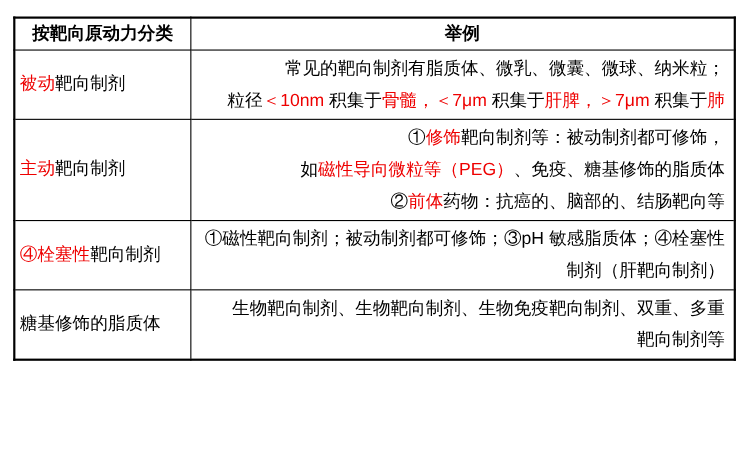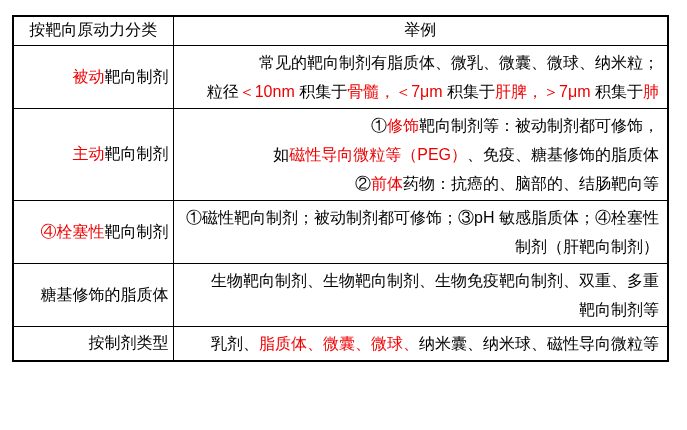--- a/index.html
+++ b/index.html
@@ -20,27 +20,27 @@
     border-collapse: collapse;
     table-layout: fixed;
     font-size: 16px;
     border: 2px solid var(--border);
   }
   .tbl th, .tbl td {
     border: 1px solid var(--border);
     vertical-align: middle;
   }
   .tbl th {
-    font-weight: normal;
+    font-weight: bold;
     height: 29px;
     padding: 0;
   }
   col.c-cat { width: 160px; }
   td.cat {
-    text-align: right;
+    text-align: left;
     line-height: 28px;
     padding: 2px 4px;
   }
   td.ex {
     text-align: right;
     padding: 2px 8px;
   }
   .line { line-height: 29px; white-space: nowrap; }
   .red { color: var(--red); }
 </style>
@@ -85,21 +85,15 @@
   </tr>
 
   <tr>
     <td class="cat"><span>糖基修饰的脂质体</span></td>
     <td class="ex">
           <div class="line"><span>生物靶向制剂、生物靶向制剂、生物免疫靶向制剂、双重、多重</span></div>
           <div class="line"><span>靶向制剂等</span></div>
         </td>
   </tr>
 
-  <tr>
-    <td class="cat"><span>按制剂类型</span></td>
-    <td class="ex">
-          <div class="line"><span>乳剂、</span><span class="red">脂质体、微囊、微球、</span><span>纳米囊、纳米球、磁性导向微粒等</span></div>
-        </td>
-  </tr>
 
 </tbody>
 </table>
 
 </body></html>

